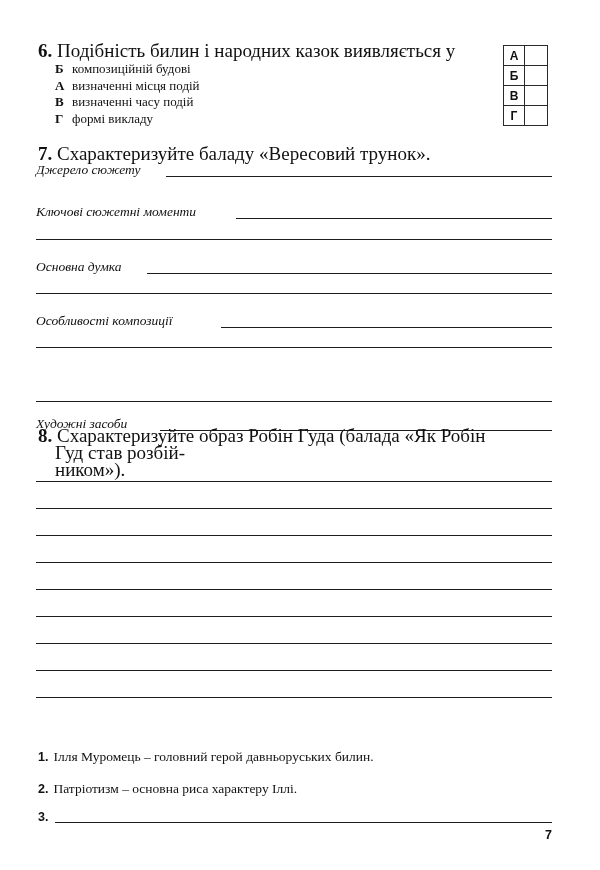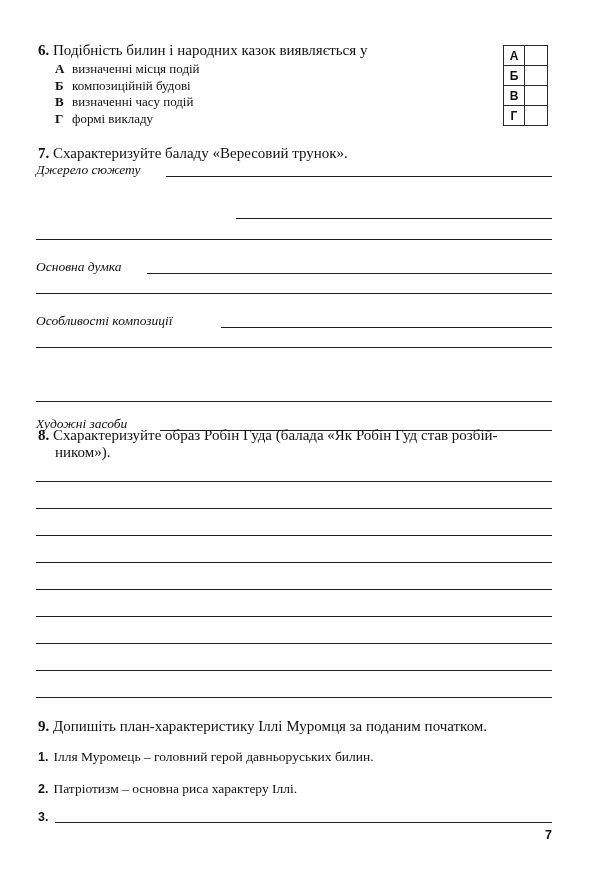--- a/index.html
+++ b/index.html
@@ -17,21 +17,21 @@
     color: #111111;
   }
 
   
   .q-block {
     position: absolute;
     left: 38px;
     width: 470px;
   }
   .q-head {
-    font-size: 15px;
+    font-size: 19px;
     line-height: 17px;
     font-weight: bold;
     text-indent: -17px;
     padding-left: 17px;
   }
   .q-head .q-text {
     font-weight: normal;
   }
   .q-num {
     font-weight: bold;
@@ -174,24 +174,24 @@
 
   <div class="q-block" style="top:42px;">
     <div class="q-head">
       <span class="q-num">6.</span>
       <span class="q-text">Подібність билин і народних казок виявляється у</span>
     </div>
   </div>
 
   <div class="options">
     <div class="option-row">
+      <span class="option-letter">Б</span><span class="option-text">композиційній будові</span>
+    </div>
+    <div class="option-row">
       <span class="option-letter">А</span><span class="option-text">визначенні місця подій</span>
-    </div>
-    <div class="option-row">
-      <span class="option-letter">Б</span><span class="option-text">композиційній будові</span>
     </div>
     <div class="option-row">
       <span class="option-letter">В</span><span class="option-text">визначенні часу подій</span>
     </div>
     <div class="option-row">
       <span class="option-letter">Г</span><span class="option-text">формі викладу</span>
     </div>
   </div>
 
   <table class="answer-grid">
@@ -221,20 +221,21 @@
       <span class="q-text">Схарактеризуйте баладу «Вересовий трунок».</span>
     </div>
   </div>
 
   <div class="label-row" style="top:159px;">
     <span class="lbl">Джерело сюжету</span>
     <span class="lbl-rule" style="width:386px;"></span>
   </div>
 
   <div class="label-row" style="top:201px;">
+    <span class="lbl">Ключові сюжетні моменти</span>
     <span class="lbl-rule" style="width:316px;"></span>
   </div>
   <div class="rule rule-full" style="top:239px;"></div>
 
   <div class="label-row" style="top:256px;">
     <span class="lbl">Основна думка</span>
     <span class="lbl-rule" style="width:405px;"></span>
   </div>
   <div class="rule rule-full" style="top:293px;"></div>
 
@@ -263,26 +264,20 @@
   <div class="rule rule-full" style="top:481px;"></div>
   <div class="rule rule-full" style="top:508px;"></div>
   <div class="rule rule-full" style="top:535px;"></div>
   <div class="rule rule-full" style="top:562px;"></div>
   <div class="rule rule-full" style="top:589px;"></div>
   <div class="rule rule-full" style="top:616px;"></div>
   <div class="rule rule-full" style="top:643px;"></div>
   <div class="rule rule-full" style="top:670px;"></div>
   <div class="rule rule-full" style="top:697px;"></div>
 
-  <div class="q-block" style="top:718px;">
-    <div class="q-head">
-      <span class="q-num">9.</span>
-      <span class="q-text">Допишіть план-характеристику Іллі Муромця за поданим початком.</span>
-    </div>
-  </div>
 
   <div class="plan-item" style="top:749px;">
     <span class="pnum">1.</span><span class="ptext">Ілля Муромець – головний герой давньоруських билин.</span>
   </div>
 
   <div class="plan-item" style="top:781px;">
     <span class="pnum">2.</span><span class="ptext">Патріотизм – основна риса характеру Іллі.</span>
   </div>
 
   <div class="plan-item-blank" style="top:808px;">

